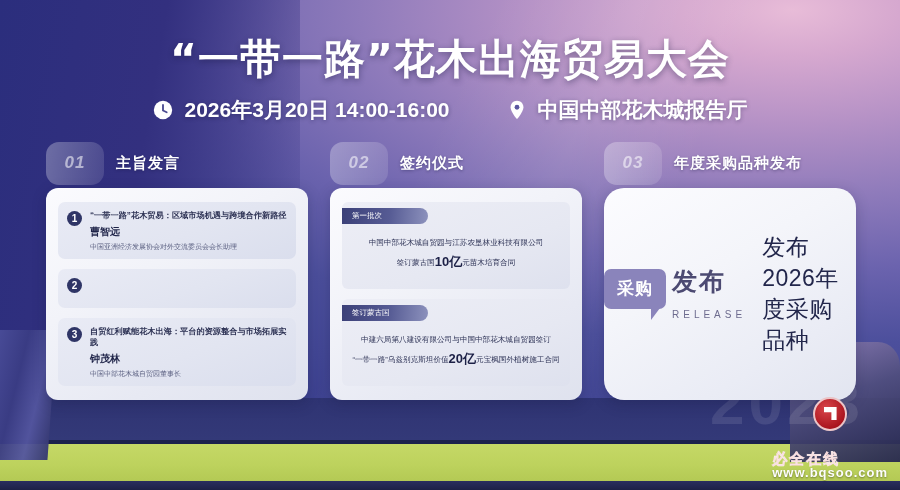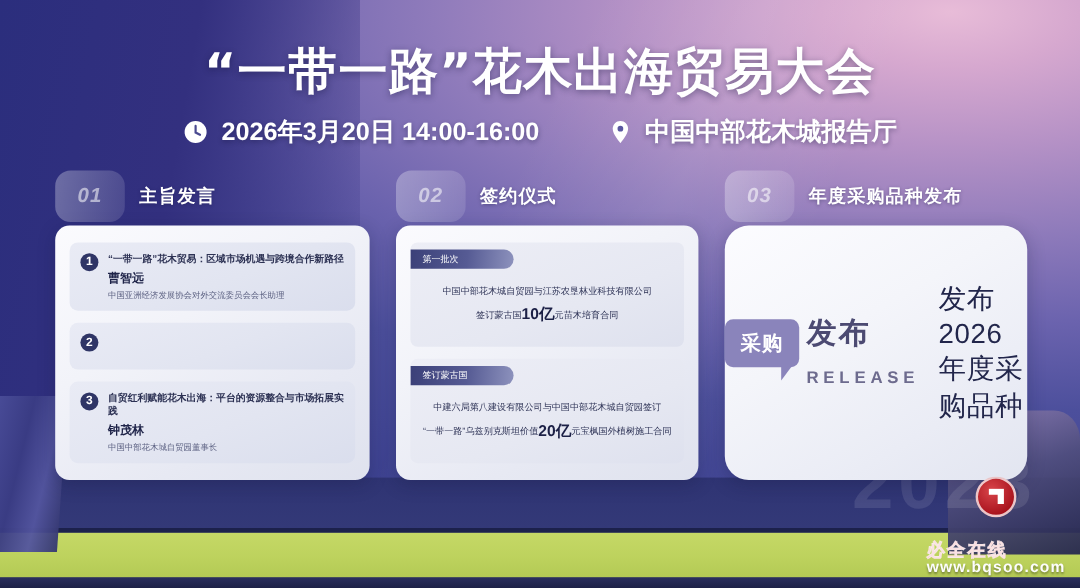--- a/index.html
+++ b/index.html
@@ -149,21 +149,21 @@
     position:relative;width:62px;height:40px;border-radius:7px;
     background:#8a84bb;display:flex;align-items:center;justify-content:center;
   }
   .bubble span{color:#fff;font-size:17px;font-weight:bold;letter-spacing:1px;}
   .bubble:after{
     content:"";position:absolute;right:6px;bottom:-11px;
     border-left:9px solid #8a84bb;border-bottom:12px solid transparent;
   }
   .rel-right{display:flex;flex-direction:column;align-items:flex-start;}
   .rel-cn{font-size:25px;font-weight:bold;color:#4c4a72;letter-spacing:2px;line-height:1;}
-  .rel-en{font-size:14px;font-weight:bold;color:#6d6b8e;letter-spacing:4px;margin-top:15px;}
+  .rel-en{font-size:10px;font-weight:normal;color:#6d6b8e;letter-spacing:4px;margin-top:15px;}
   .rel-main{font-size:23px;font-weight:normal;color:#22264b;letter-spacing:.5px;}
 
   
   .wm{position:absolute;right:12px;bottom:10px;display:flex;align-items:center;gap:20px;flex-direction:column;}
   .wm-logo{width:30px;height:30px;border-radius:50%;
     background:radial-gradient(circle at 38% 32%,#d8454a,#a8121c 75%);
     border:2px solid rgba(255,255,255,.75);
     display:flex;align-items:center;justify-content:center;}
   .wm-logo i{display:block;width:13px;height:13px;background:#fff;
     clip-path:polygon(0 0,100% 0,100% 100%,60% 100%,60% 40%,0 40%);}

